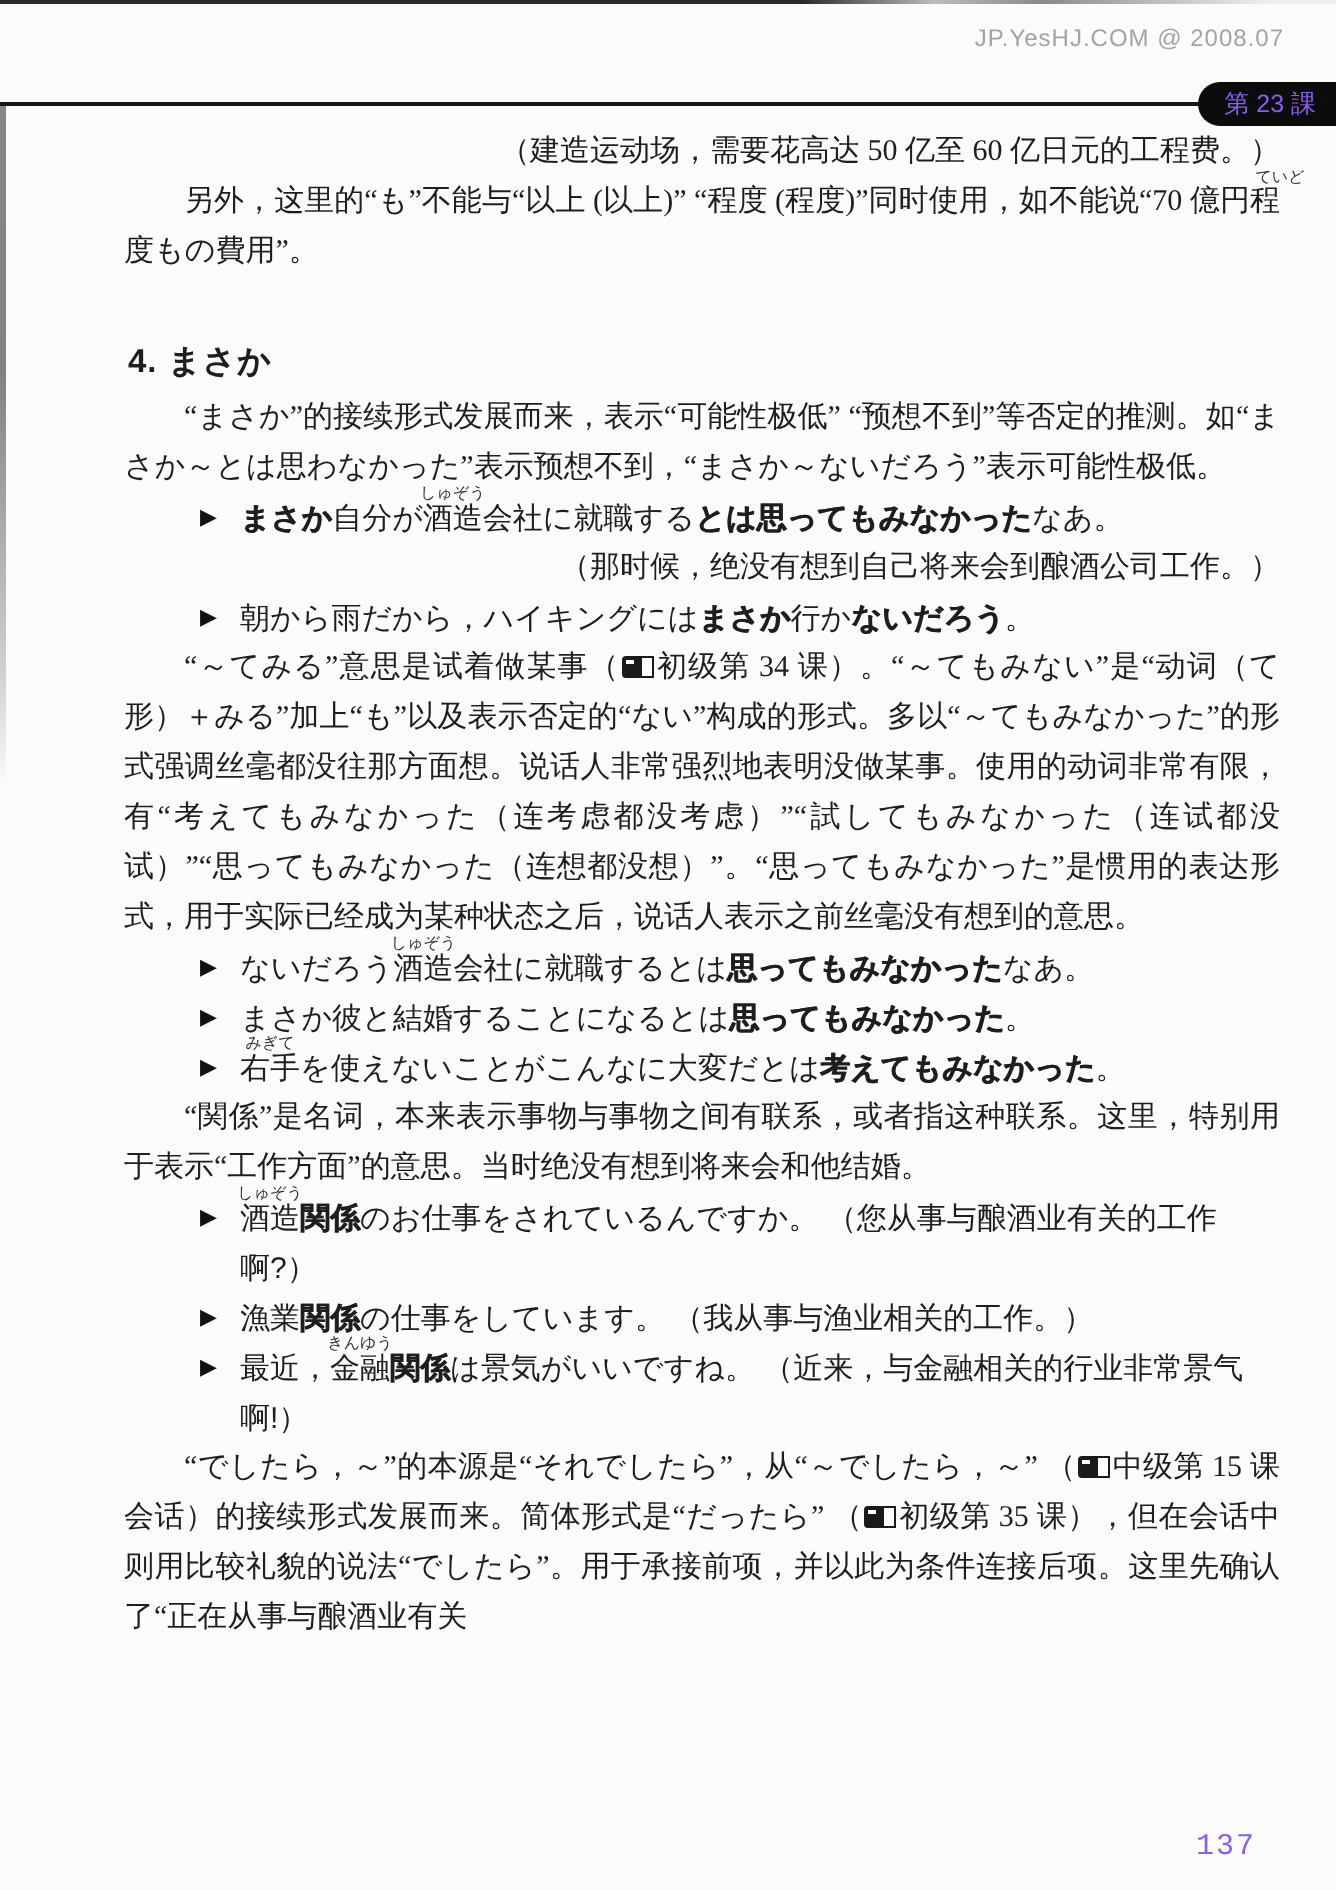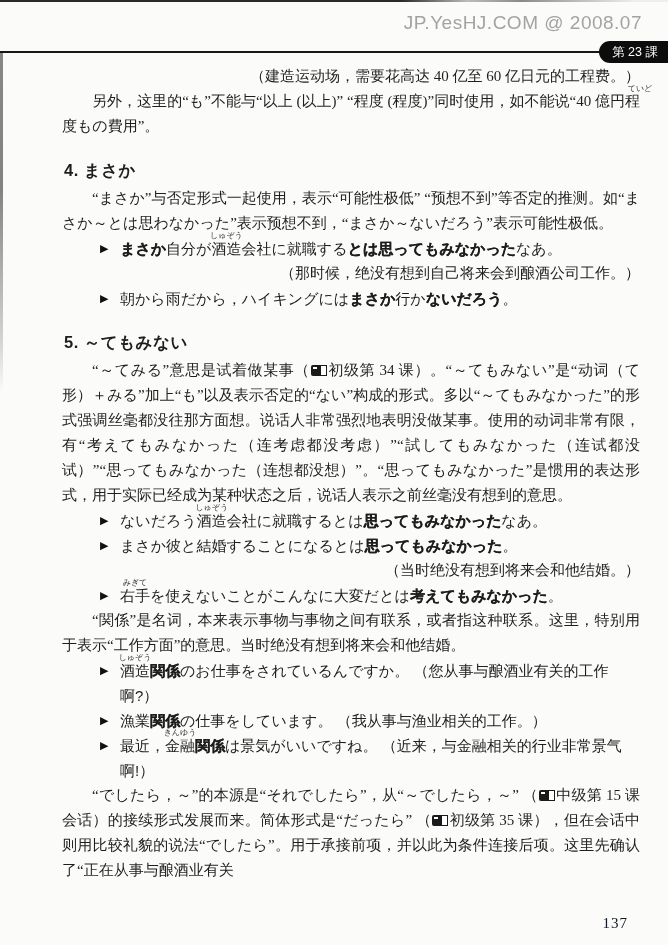--- a/index.html
+++ b/index.html
@@ -13,42 +13,42 @@
     position:absolute; top:0; left:0; width:100%; height:2px;
     background:linear-gradient(to right,#2a2a2a 0%,#2a2a2a 60%,rgba(0,0,0,.25) 70%,rgba(0,0,0,.45) 78%,rgba(0,0,0,.05) 95%);
   }
   .left-scan-edge {
     position:absolute; top:52px; left:0; width:3px; height:340px;
     background:linear-gradient(to bottom,rgba(40,40,40,.55),rgba(90,90,90,.75) 40%,rgba(120,120,120,.3) 85%,rgba(120,120,120,0));
   }
   .watermark {
     position:absolute; top:12px; right:26px;
     font-family:"Liberation Sans","DejaVu Sans",sans-serif;
-    font-size:19px; color:#a3a3a3; letter-spacing:.5px;
+    font-size:12px; color:#a3a3a3; letter-spacing:.5px;
   }
   .header-rule {
     position:absolute; top:51px; left:0; width:100%; height:2px; background:#171717;
   }
   .lesson-tab {
     position:absolute; top:41px; right:0; height:22px; line-height:22px;
-    background:#0c0c0c; color:#ffffff; padding:0 10px 0 13px;
+    background:#0c0c0c; color:#8b5cf6; padding:0 10px 0 13px;
     border-radius:11px 0 0 11px;
     font-family:"Liberation Sans","DejaVu Sans",sans-serif; font-size:12.5px;
   }
   .content {
     position:absolute; top:64px; left:62px; width:578px;
     font-size:15px; line-height:25px;
   }
   .para {
     text-indent:2em; text-align:justify; margin:0;
   }
   .heading {
     font-family:"Liberation Sans","DejaVu Sans",sans-serif;
     font-weight:700; font-size:16.5px; line-height:25px;
-    margin:19px 0 3px 2px; letter-spacing:.5px;
+    margin:30px 0 3px 2px; letter-spacing:.5px;
   }
   .bullet {
     position:relative; padding-left:58px; margin:0;
     font-family:"Liberation Sans","DejaVu Sans",sans-serif;
     font-size:15px; line-height:25px;
   }
   .bullet .marker {
     position:absolute; left:38px; top:0; font-size:11px; color:#111;
   }
   .trans { text-align:right; margin:0; }
@@ -67,46 +67,44 @@
   }
   .book-icon .bk-l::after {
     content:''; position:absolute; left:2px; top:2px; width:4px; height:2px; background:#fff;
   }
   .book-icon .bk-r {
     position:absolute; right:0; top:0; width:7px; height:11px;
     border:1px solid #1a1a1a; background:#fff; box-sizing:border-box;
   }
   .page-number {
     position:absolute; bottom:13px; right:40px;
-    font-family:Liberation Serif, serif;
-    font-size:15px; color:#0f172a; letter-spacing:1px;
+    font-family:Liberation Mono, monospace;
+    font-size:15px; color:#8b5cf6; letter-spacing:1px;
   }
 </style>
 </head>
 <body>
 
 <div class="page">
   <div class="top-scan-line"></div>
   <div class="left-scan-edge"></div>
   <div class="watermark">JP.YesHJ.COM @ 2008.07</div>
   <div class="header-rule"></div>
   <div class="lesson-tab">第 23 課</div>
   <div class="content">
-      <div class="trans">（建造运动场，需要花高达 40 亿至 60 亿日元的工程费。）</div>
-      <div class="para"><span>另外，这里的“も”不能与“以上 (以上)” “程度 (程度)”同时使用，如不能说“40 億円</span><span class="fur">程度<span class="fur-t">ていど</span></span><span>もの費用”。</span></div>
+      <div class="trans">（建造运动场，需要花高达 50 亿至 60 亿日元的工程费。）</div>
+      <div class="para"><span>另外，这里的“も”不能与“以上 (以上)” “程度 (程度)”同时使用，如不能说“70 億円</span><span class="fur">程度<span class="fur-t">ていど</span></span><span>もの費用”。</span></div>
       <div class="heading">4. まさか</div>
-      <div class="para"><span>“まさか”与否定形式一起使用，表示“可能性极低” “预想不到”等否定的推测。如“まさか～とは思わなかった”表示预想不到，“まさか～ないだろう”表示可能性极低。</span></div>
+      <div class="para"><span>“まさか”的接续形式发展而来，表示“可能性极低” “预想不到”等否定的推测。如“まさか～とは思わなかった”表示预想不到，“まさか～ないだろう”表示可能性极低。</span></div>
       <div class="bullet"><span class="marker">▶</span><span class="bold">まさか</span><span>自分が</span><span class="fur">酒造<span class="fur-t">しゅぞう</span></span><span>会社に就職する</span><span class="bold">とは思ってもみなかった</span><span>なあ。</span></div>
       <div class="trans">（那时候，绝没有想到自己将来会到酿酒公司工作。）</div>
       <div class="bullet"><span class="marker">▶</span><span>朝から雨だから，ハイキングには</span><span class="bold">まさか</span><span>行か</span><span class="bold">ないだろう</span><span>。</span></div>
-      <div class="heading">5. ～てもみない</div>
       <div class="para"><span>“～てみる”意思是试着做某事（</span><span class="book-icon"><span class="bk-l"></span><span class="bk-r"></span></span><span>初级第 34 课）。“～てもみない”是“动词（て形）＋みる”加上“も”以及表示否定的“ない”构成的形式。多以“～てもみなかった”的形式强调丝毫都没往那方面想。说话人非常强烈地表明没做某事。使用的动词非常有限，有“考えてもみなかった（连考虑都没考虑）”“試してもみなかった（连试都没试）”“思ってもみなかった（连想都没想）”。“思ってもみなかった”是惯用的表达形式，用于实际已经成为某种状态之后，说话人表示之前丝毫没有想到的意思。</span></div>
       <div class="bullet"><span class="marker">▶</span><span>ないだろう</span><span class="fur">酒造<span class="fur-t">しゅぞう</span></span><span>会社に就職するとは</span><span class="bold">思ってもみなかった</span><span>なあ。</span></div>
       <div class="bullet"><span class="marker">▶</span><span>まさか彼と結婚することになるとは</span><span class="bold">思ってもみなかった</span><span>。</span></div>
-      <div class="trans">（当时绝没有想到将来会和他结婚。）</div>
       <div class="bullet"><span class="marker">▶</span><span class="fur">右手<span class="fur-t">みぎて</span></span><span>を使えないことがこんなに大変だとは</span><span class="bold">考えてもみなかった</span><span>。</span></div>
       <div class="para"><span>“関係”是名词，本来表示事物与事物之间有联系，或者指这种联系。这里，特别用于表示“工作方面”的意思。当时绝没有想到将来会和他结婚。</span></div>
       <div class="bullet"><span class="marker">▶</span><span class="fur">酒造<span class="fur-t">しゅぞう</span></span><span class="bold">関係</span><span>のお仕事をされているんですか。 （您从事与酿酒业有关的工作啊?）</span></div>
       <div class="bullet"><span class="marker">▶</span><span>漁業</span><span class="bold">関係</span><span>の仕事をしています。 （我从事与渔业相关的工作。）</span></div>
       <div class="bullet"><span class="marker">▶</span><span>最近，</span><span class="fur">金融<span class="fur-t">きんゆう</span></span><span class="bold">関係</span><span>は景気がいいですね。 （近来，与金融相关的行业非常景气啊!）</span></div>
       <div class="para"><span>“でしたら，～”的本源是“それでしたら”，从“～でしたら，～” （</span><span class="book-icon"><span class="bk-l"></span><span class="bk-r"></span></span><span>中级第 15 课会话）的接续形式发展而来。简体形式是“だったら” （</span><span class="book-icon"><span class="bk-l"></span><span class="bk-r"></span></span><span>初级第 35 课），但在会话中则用比较礼貌的说法“でしたら”。用于承接前项，并以此为条件连接后项。这里先确认了“正在从事与酿酒业有关</span></div>
     </div>
   <div class="page-number">137</div>
 </div>
 

